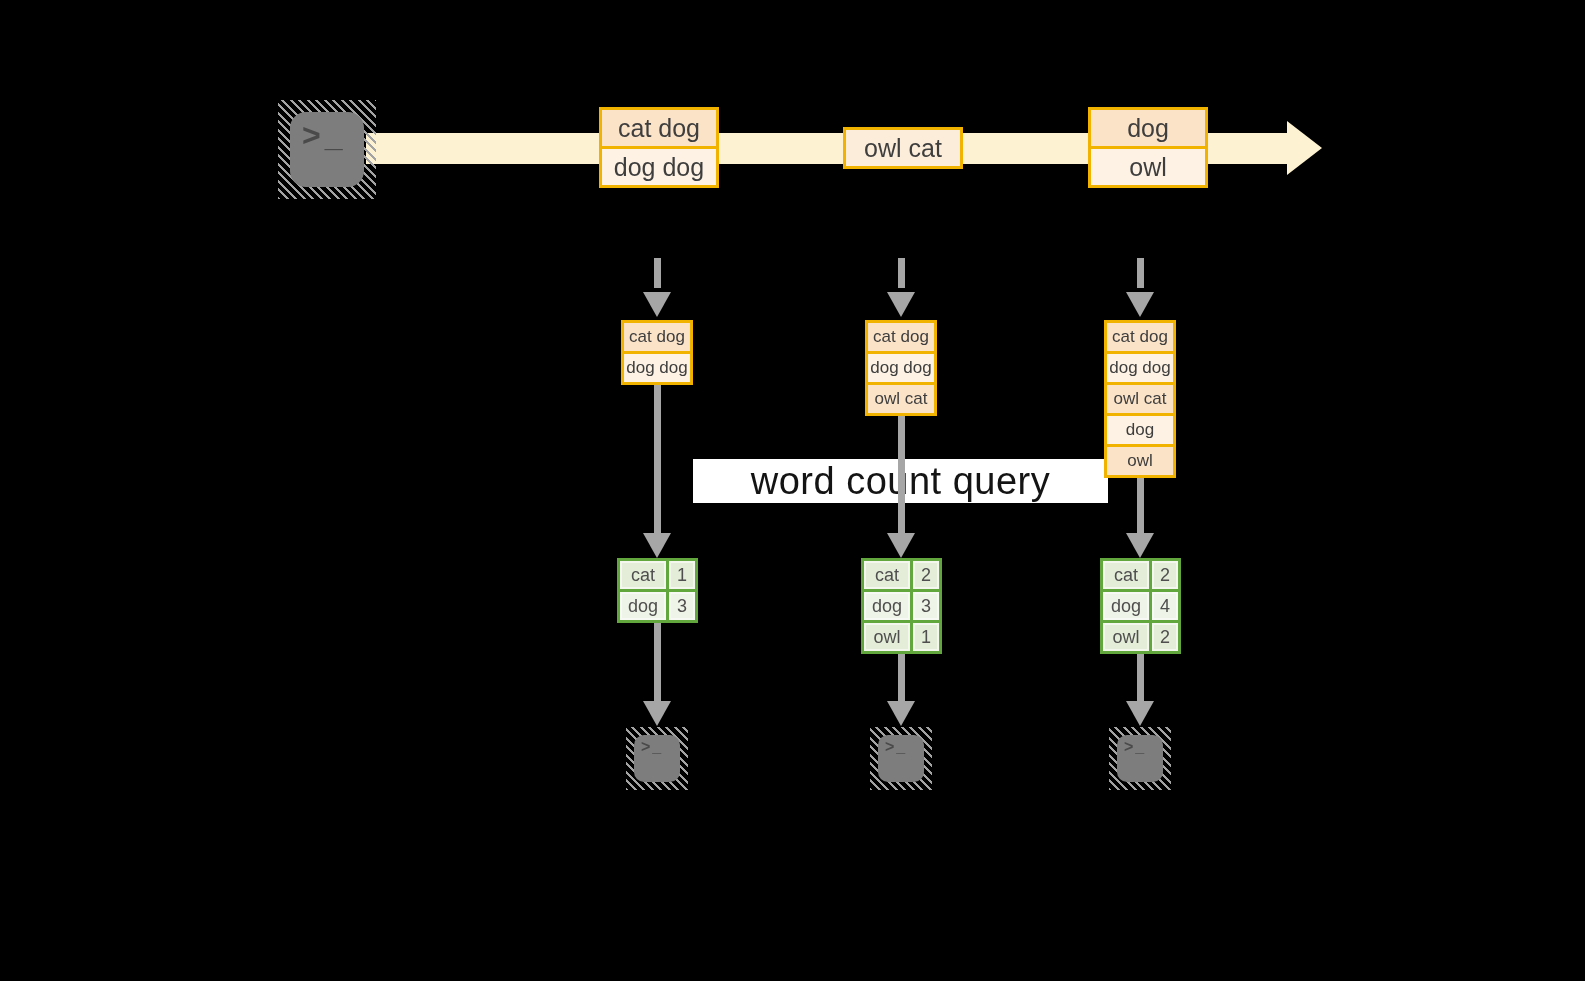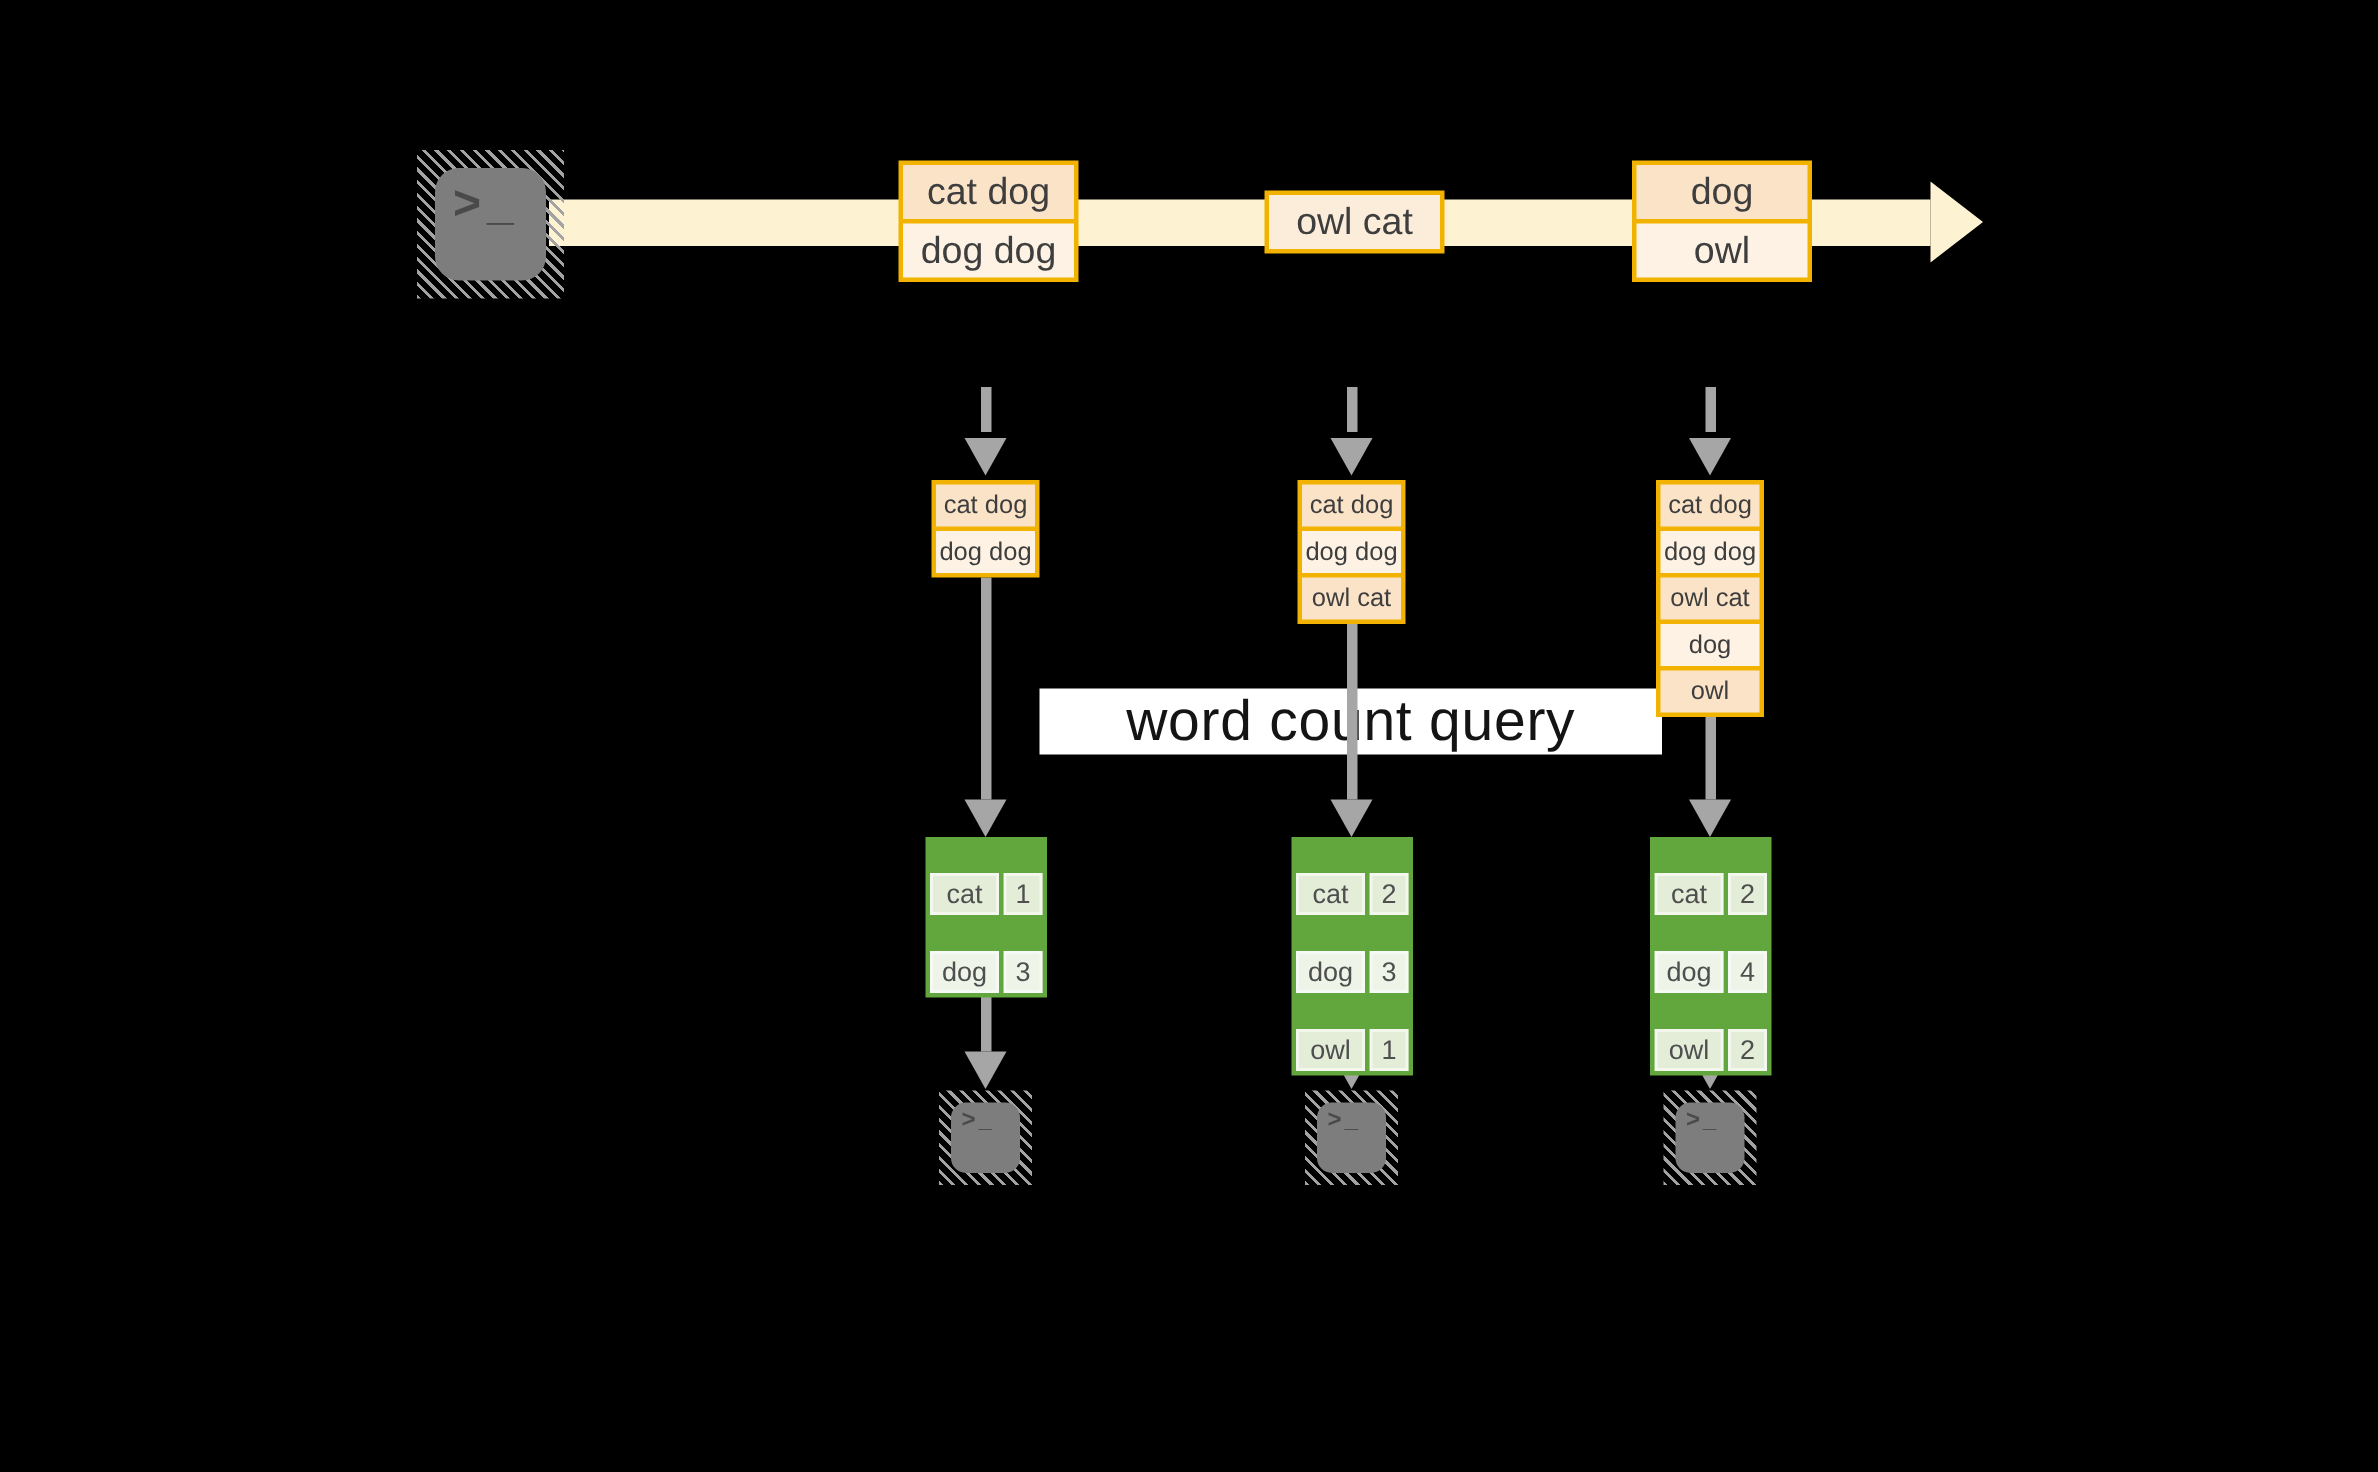--- a/index.html
+++ b/index.html
@@ -31,21 +31,21 @@
   .orow:nth-child(even){background:var(--peach-light,#fdf2e3);}
   .orow.mid{background:var(--peach-mid,#fcecda);}
   .ostack.big .orow{width:114px;height:36px;font-size:25px;}
   .ostack.small .orow{width:66px;height:28px;font-size:17px;}
   
   .gtable{position:absolute;z-index:3;background:var(--green-border,#62a73e);
     padding:3px;display:grid;grid-template-columns:46px 26px;gap:3px;}
   .gcell{height:28px;background:var(--green-cell-dark,#e4edd8);
     box-shadow:inset 0 0 0 2px rgba(255,255,255,.55);
     display:flex;align-items:center;justify-content:center;
-    font-size:18px;color:#4f4f4f;margin-top:21px;}
+    font-size:18px;color:#4f4f4f;}
   .gcell:nth-child(4n+3),.gcell:nth-child(4n+4){background:var(--green-cell-light,#eef4e7);}
   
   .vline{position:absolute;width:7px;background:var(--arrow-gray,#a6a6a6);z-index:2;}
   .head{position:absolute;width:0;height:0;z-index:2;
     border-left:14px solid transparent;border-right:14px solid transparent;
     border-top:25px solid var(--arrow-gray,#a6a6a6);}
   
   .banner{position:absolute;left:693px;top:459px;width:415px;height:44px;
     background:var(--banner-bg,#fff);z-index:1;display:flex;align-items:center;
     justify-content:center;font-size:38px;font-weight:300;color:#141414;letter-spacing:.5px;}

